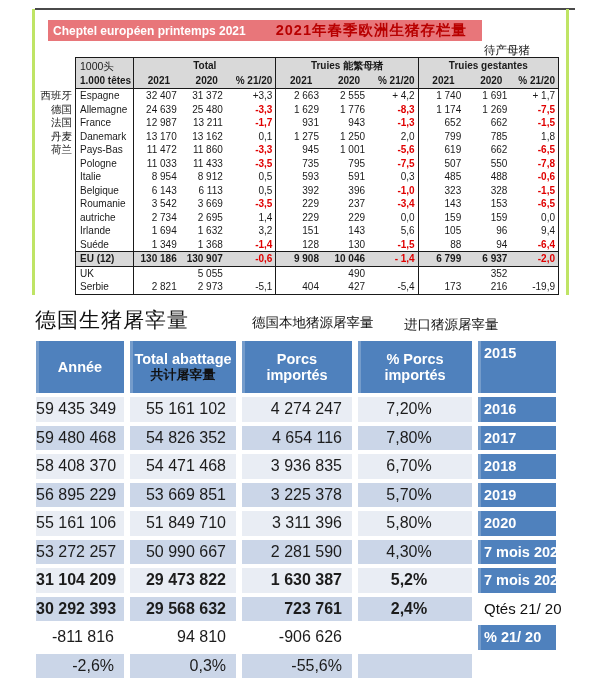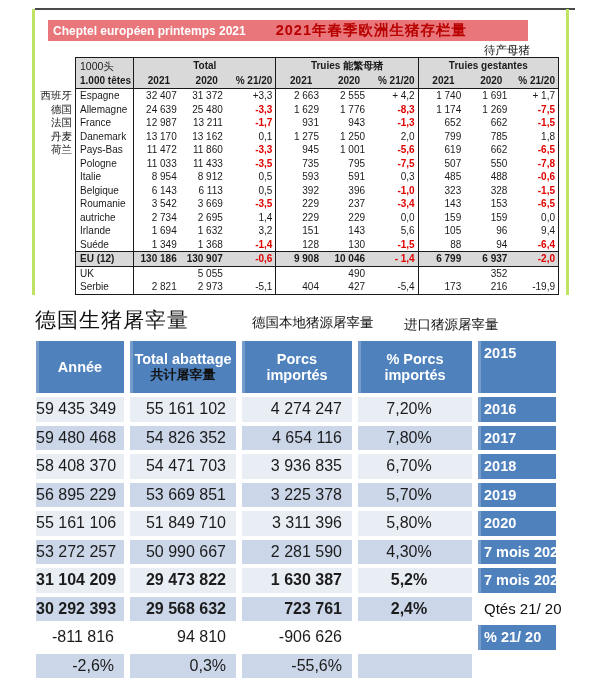--- a/index.html
+++ b/index.html
@@ -8,21 +8,21 @@
     font-family:"Liberation Sans","DejaVu Sans",sans-serif;color:#1a1a1a;
   }
   
   .topline{position:absolute;left:35px;top:8px;width:540px;height:2px;background:var(--top_line);}
   .vline{position:absolute;top:9px;width:3px;height:286px;background:var(--green_line);}
   .vline.l{left:32px;}
   .vline.r{left:566px;}
 
   
   .banner{
-    position:absolute;left:48px;top:20px;width:480px;height:21px;
+    position:absolute;left:48px;top:20px;width:434px;height:21px;
     background:var(--banner_bg);display:flex;align-items:center;padding-left:5px;box-sizing:border-box;
   }
   .banner .fr{color:#fff;font-weight:bold;font-size:12px;}
   .banner .zh{color:var(--banner_zh);font-weight:bold;font-size:14.5px;margin-left:30px;letter-spacing:1px;}
 
   .daichan{position:absolute;left:484px;top:43px;font-size:11.5px;color:#111;}
 
   
   .eu{
     position:absolute;left:75px;top:57px;width:484px;
@@ -349,21 +349,21 @@
       <div class="val s-light">55 161 102</div>
       <div class="val s-light">4 274 247</div>
       <div class="val s-light pct">7,20%</div>
       <div class="lbl">2016</div>
       <div class="val s-dark">59 480 468</div>
       <div class="val s-dark">54 826 352</div>
       <div class="val s-dark">4 654 116</div>
       <div class="val s-dark pct">7,80%</div>
       <div class="lbl">2017</div>
       <div class="val s-light">58 408 370</div>
-      <div class="val s-light">54 471 703</div>
+      <div class="val s-light">54 471 468</div>
       <div class="val s-light">3 936 835</div>
       <div class="val s-light pct">6,70%</div>
       <div class="lbl">2018</div>
       <div class="val s-dark">56 895 229</div>
       <div class="val s-dark">53 669 851</div>
       <div class="val s-dark">3 225 378</div>
       <div class="val s-dark pct">5,70%</div>
       <div class="lbl">2019</div>
       <div class="val s-light">55 161 106</div>
       <div class="val s-light">51 849 710</div>

